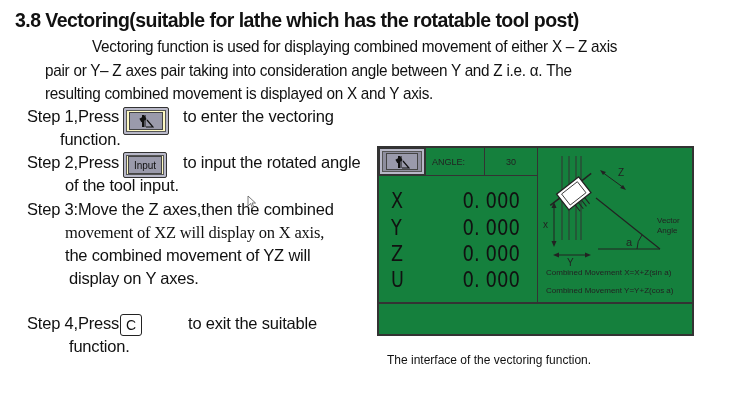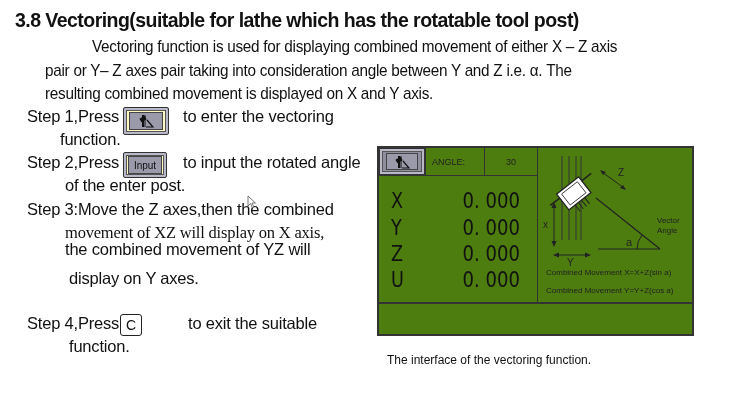--- a/index.html
+++ b/index.html
@@ -32,21 +32,21 @@
   .input-label { font-size:10px; color:#111; }
   .ckey {
     position:absolute; border:1.5px solid #222; border-radius:3px;
     font-size:14px; display:flex; align-items:center; justify-content:center;
     background:#fff;
   }
 
   
   .panel {
     position:absolute; left:377px; top:146px; width:317px; height:190px;
-    border:2px solid #333; box-sizing:border-box; background:#4d7c0f;
+    border:2px solid #333; box-sizing:border-box; background:#15803d;
   }
   .cell { position:absolute; box-sizing:border-box; }
   .vline { position:absolute; width:1px; background:#333; }
   .hline { position:absolute; height:1px; background:#333; }
   .axis-label { position:absolute; font-size:22px; font-family:"DejaVu Sans", sans-serif; transform:scaleX(0.8); transform-origin:left top; }
   .axis-value { position:absolute; font-size:22px; font-family:"DejaVu Sans", sans-serif; transform:scaleX(0.82); transform-origin:right top; text-align:right; }
   .small { font-size:9px; color:#222; }
   .formula { position:absolute; font-size:8px; color:#222; white-space:nowrap; }
   .caption { font-size:12px; }
   .cursor { position:absolute; left:247px; top:195px; }
@@ -77,27 +77,27 @@
 </div>
 
 <div>
   <span class="abs step" style="left:16px; top:153px;">Step 2,Press</span>
   <div class="keycap" style="left:123px; top:152px; width:42px; height:24px;">
     <div class="face" style="left:4px; right:4px; top:3px; bottom:3px;">
       <span class="input-label">Input</span>
     </div>
   </div>
   <span class="abs step" style="left:172px; top:153px;">to input the rotated angle</span>
-  <span class="abs step" style="left:54px; top:176px;">of the enter post.</span>
+  <span class="abs step" style="left:54px; top:176px;">of the tool input.</span>
 </div>
 
 <div>
   <span class="abs step" style="left:16px; top:200px;">Step 3:Move the Z axes,then the combined</span>
   <span class="abs step" style="left:54px; top:223px;font-family:Liberation Serif, serif;">movement of XZ will display on X axis,</span>
-  <span class="abs step" style="left:54px; top:240px;">the combined movement of YZ will</span>
+  <span class="abs step" style="left:54px; top:246px;">the combined movement of YZ will</span>
   <span class="abs step" style="left:58px; top:269px;">display on Y axes.</span>
 </div>
 
 <div>
   <span class="abs step" style="left:16px; top:314px;">Step 4,Press</span>
   <div class="ckey" style="left:120px; top:314px; width:20px; height:20px;">
     <span>C</span>
   </div>
   <span class="abs step" style="left:177px; top:314px;">to exit the suitable</span>
   <span class="abs step" style="left:58px; top:337px;">function.</span>

